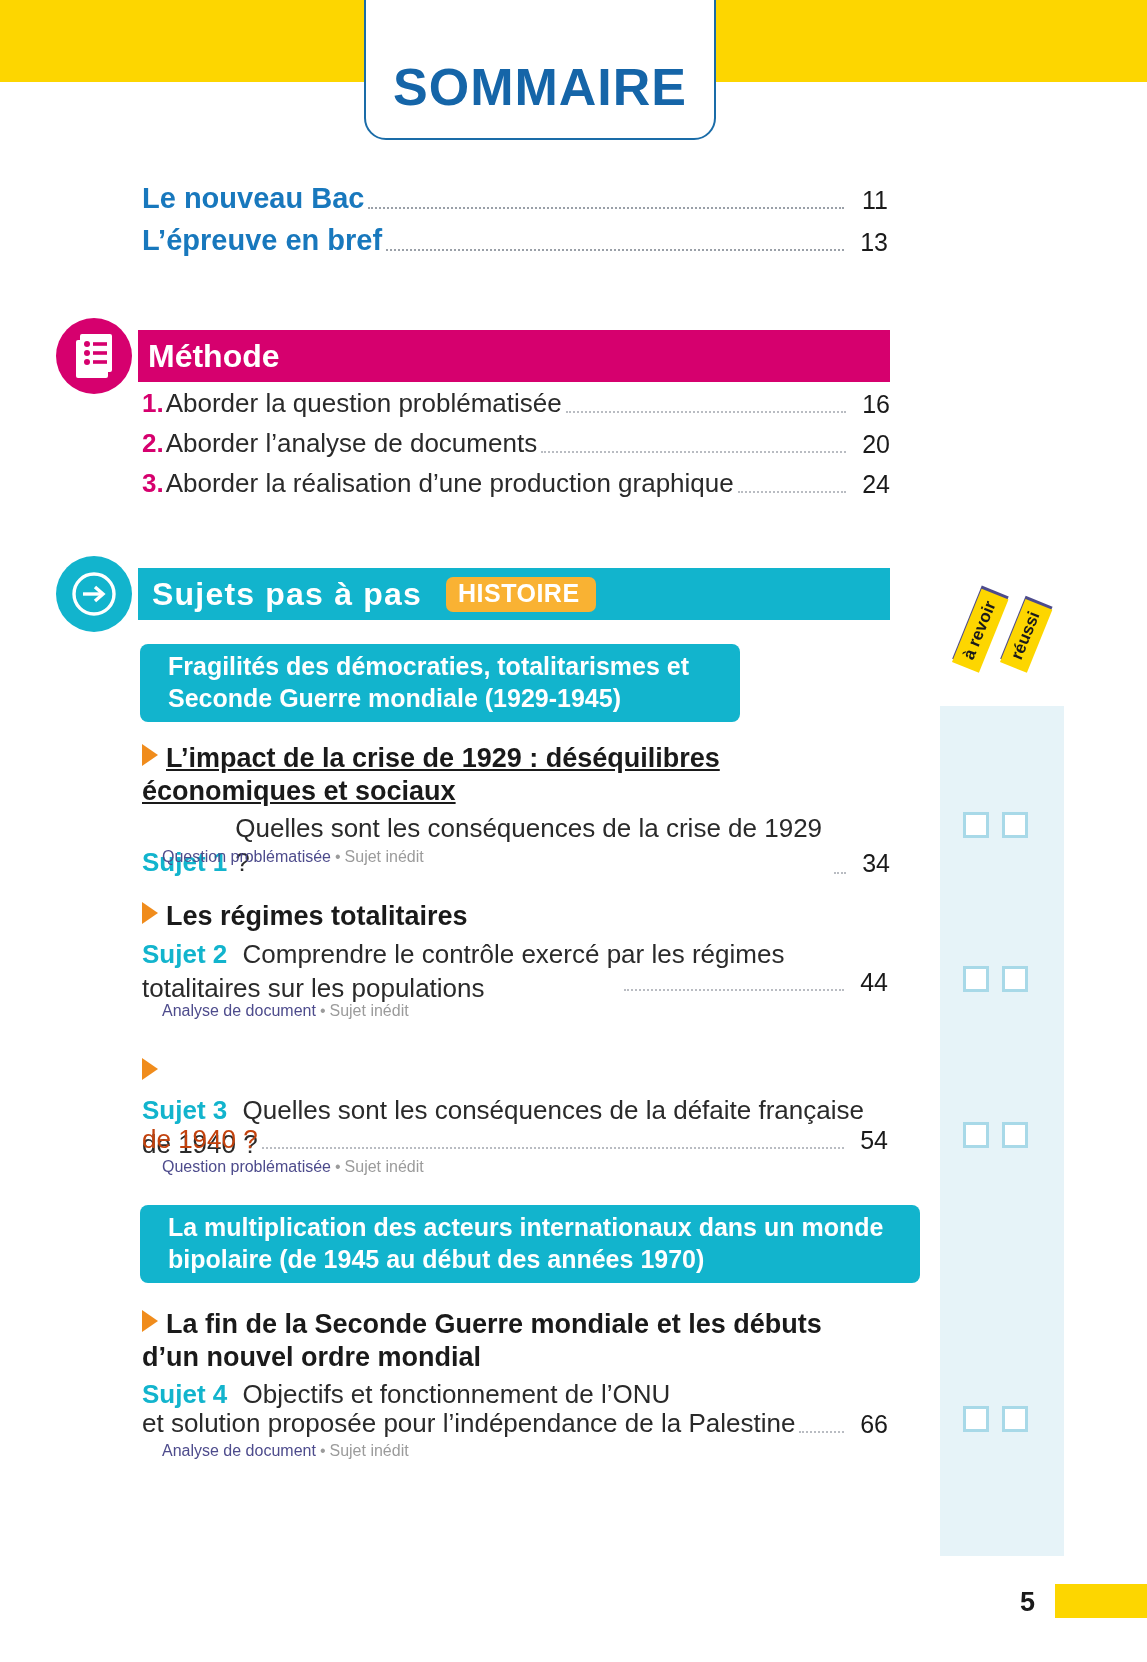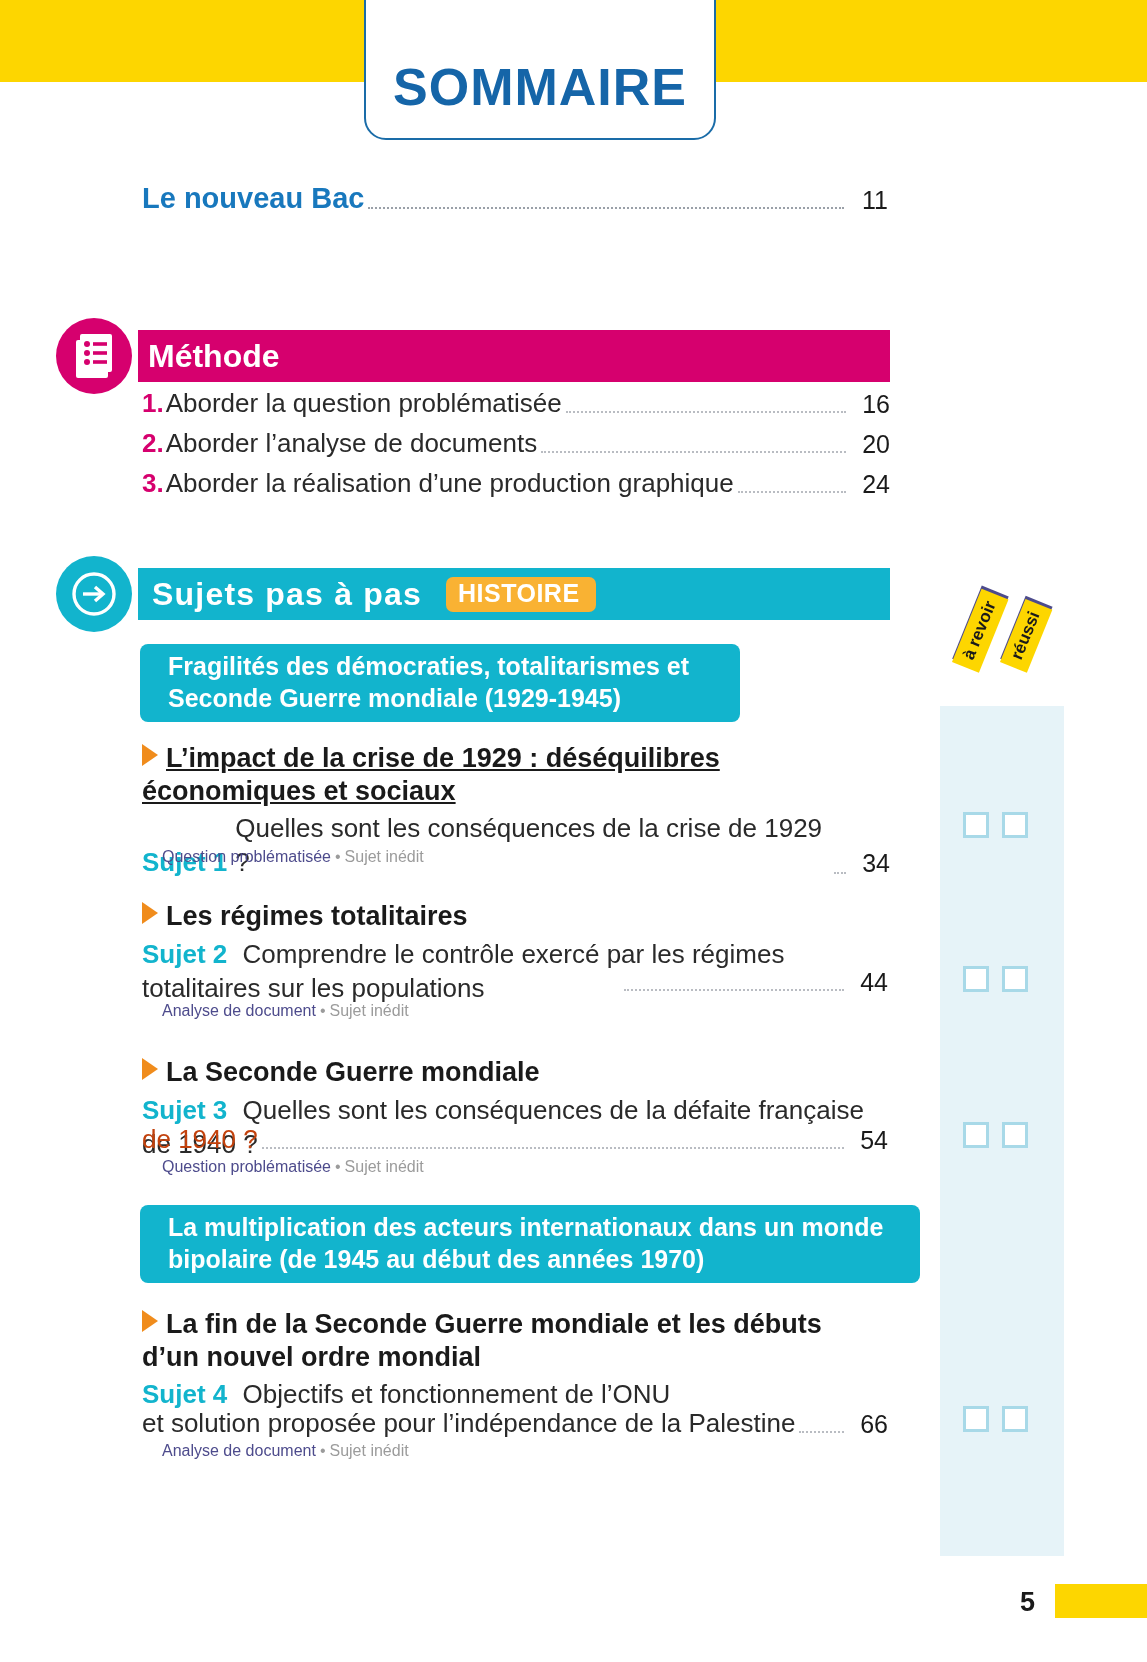--- a/index.html
+++ b/index.html
@@ -308,20 +308,25 @@
 <div class="top-band"></div>
 
 <div class="title-card"></div>
 <div class="title-text">SOMMAIRE</div>
 
 <div class="intro">
   <div class="toc-row intro-row">
     <span class="intro-label">Le nouveau Bac</span>
     <span class="dots"></span>
     <span class="pg">11</span>
+  </div>
+  <div class="toc-row intro-row">
+    <span class="intro-label">L’épreuve en bref</span>
+    <span class="dots"></span>
+    <span class="pg">13</span>
   </div>
 </div>
 
 <div class="sec-methode">
   <span class="sec-title">Méthode</span>
 </div>
 <div class="badge-circle">
   <svg class="doc-icon" viewBox="0 0 44 48">
     <rect x="4" y="8" width="32" height="38" rx="2" fill="#ffffff"></rect>
     <rect x="8" y="2" width="32" height="38" rx="2" fill="#ffffff"></rect>
@@ -391,21 +396,21 @@
 </div>
 <div class="toc-row" style="position:absolute; left:620px; top:968px; width:268px;">
   <span class="dots"></span>
   <span class="pg">44</span>
 </div>
 <div class="sub-meta" style="left:162px; top:1002px;">
   <span>Analyse de document</span><span class="sep">•</span><span class="plain">Sujet inédit</span>
 </div>
 
 <div class="topic-head" style="left:142px; top:1056px; width:720px;">
-  <span class="tri"></span><span>La Seconde Guerre mondiale</span>
+  <span class="tri"></span>
 </div>
 <div class="subject-line" style="left:142px; top:1094px; width:748px;">
   <span class="sjt">Sujet 3</span>
   <span style="margin-left:8px;">Quelles sont les conséquences de la défaite française de 1940 ?</span>
 </div>
 <div class="toc-row" style="position:absolute; left:142px; top:1124px; width:746px;">
   <span style="font-size:26px;color:#c2410c;white-space:nowrap;">de 1940 ?</span>
   <span class="dots"></span>
   <span class="pg">54</span>
 </div>

